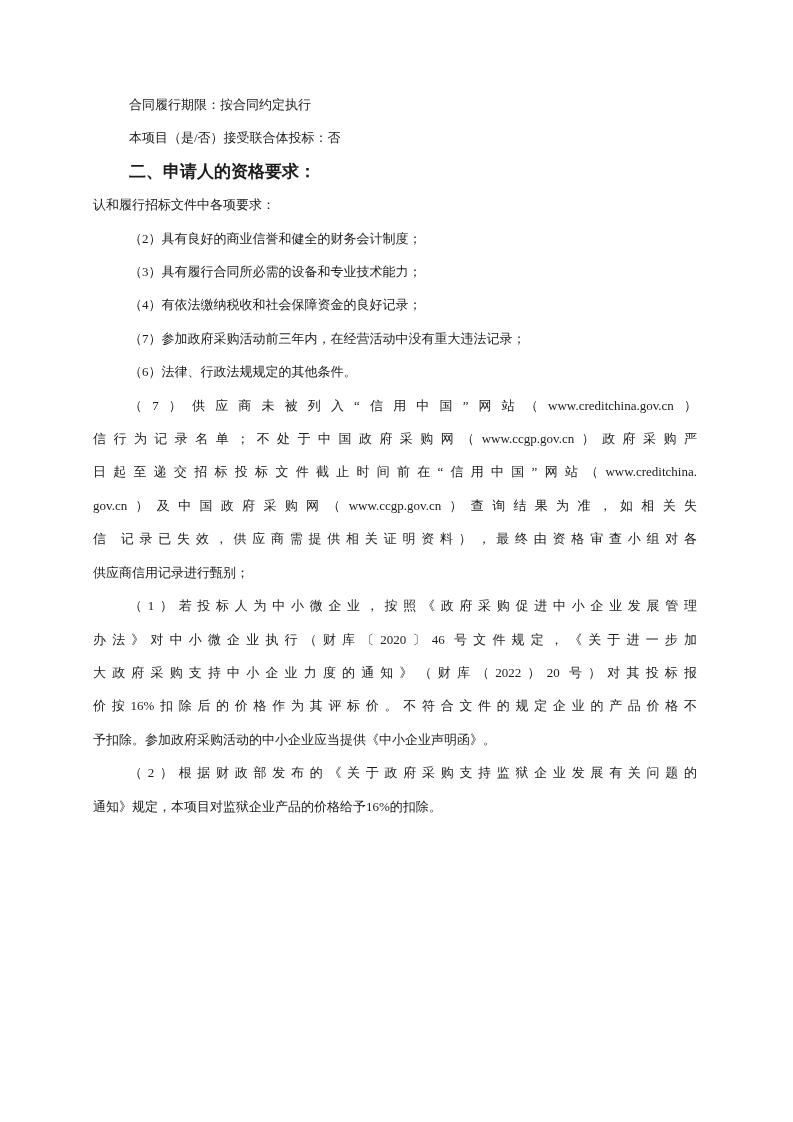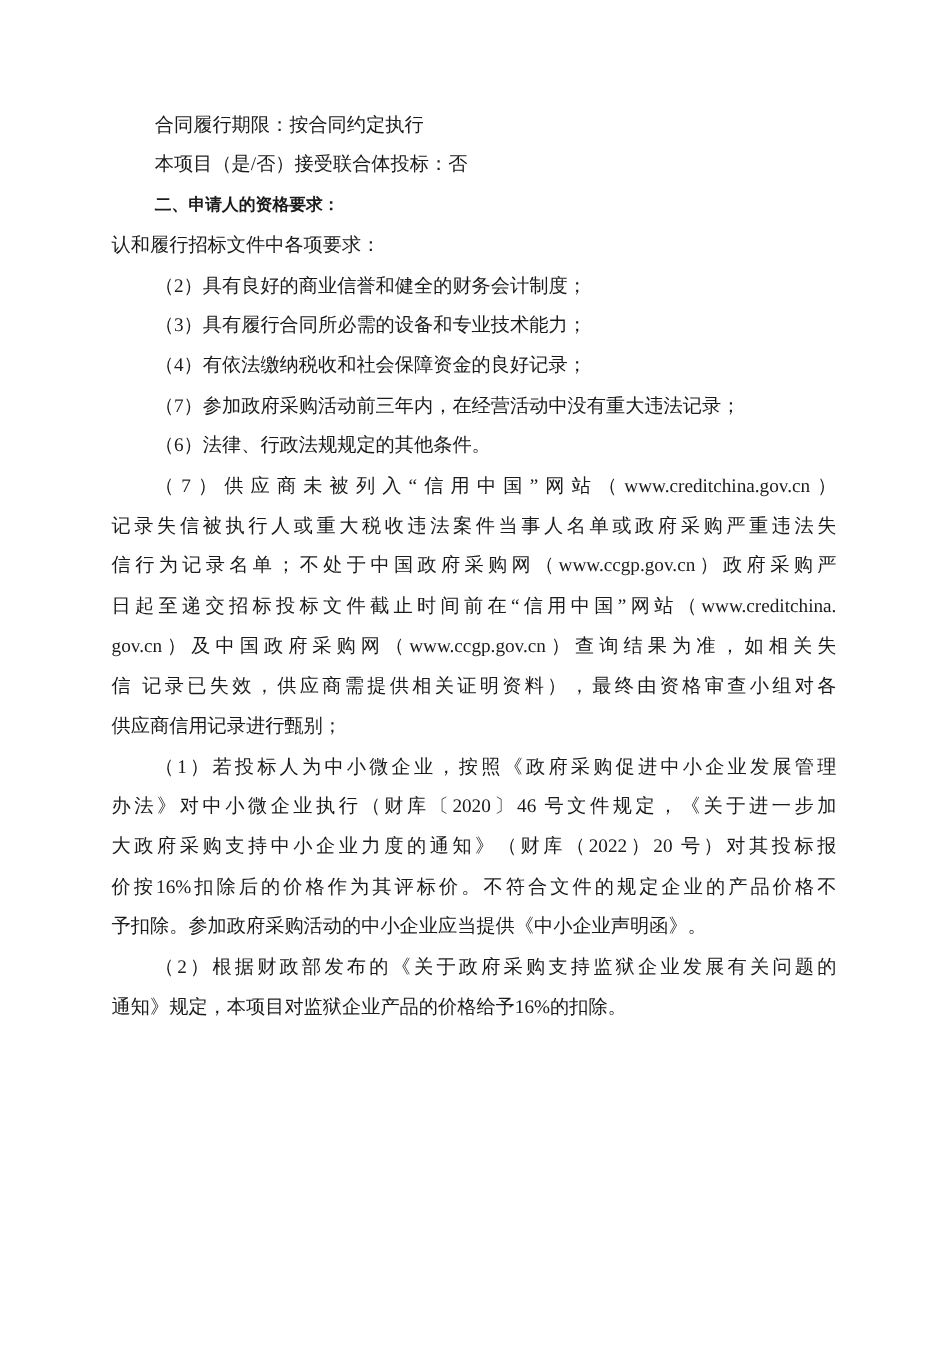--- a/index.html
+++ b/index.html
@@ -15,54 +15,53 @@
     overflow: hidden;
     font-family: "Liberation Serif", "DejaVu Serif", serif;
   }
   .text-block {
     position: absolute;
     left: 93px;
     top: 88px;
     width: 604px;
   }
   .line {
-    font-size: 16px;
+    font-size: 13px;
     line-height: 33.4px;
     color: #1b1b1b;
     text-align: justify;
     letter-spacing: 0;
     word-break: break-all;
   }
   .line.indent {
     text-indent: 36px;
   }
   .line.fill {
     text-align-last: justify;
   }
   .line.bold {
     font-weight: 700;
-    font-size: 14px;
+    font-size: 17px;
   }
 </style>
 </head>
 <body>
 
 <div class="page">
   <div class="text-block" id="doc-body">
       <div class="line indent">合同履行期限：按合同约定执行</div>
       <div class="line indent">本项目（是/否）接受联合体投标：否</div>
       <div class="line indent bold">二、申请人的资格要求：</div>
       <div class="line">认和履行招标文件中各项要求：</div>
       <div class="line indent">（2）具有良好的商业信誉和健全的财务会计制度；</div>
       <div class="line indent">（3）具有履行合同所必需的设备和专业技术能力；</div>
       <div class="line indent">（4）有依法缴纳税收和社会保障资金的良好记录；</div>
       <div class="line indent">（7）参加政府采购活动前三年内，在经营活动中没有重大违法记录；</div>
       <div class="line indent">（6）法律、行政法规规定的其他条件。</div>
       <div class="line indent fill">（7）供应商未被列入“信用中国”网站（www.creditchina.gov.cn）</div>
-      <div class="line fill">记录失信被执行人或重大税收违法案件当事人名单或政府采购严重违法失</div>
       <div class="line fill">信行为记录名单；不处于中国政府采购网（www.ccgp.gov.cn）政府采购严</div>
       <div class="line fill">日起至递交招标投标文件截止时间前在“信用中国”网站（www.creditchina.</div>
       <div class="line fill">gov.cn）及中国政府采购网（www.ccgp.gov.cn）查询结果为准，如相关失</div>
       <div class="line fill">信 记录已失效，供应商需提供相关证明资料），最终由资格审查小组对各</div>
       <div class="line">供应商信用记录进行甄别；</div>
       <div class="line indent fill">（1）若投标人为中小微企业，按照《政府采购促进中小企业发展管理</div>
       <div class="line fill">办法》对中小微企业执行（财库〔2020〕46 号文件规定，《关于进一步加</div>
       <div class="line fill">大政府采购支持中小企业力度的通知》（财库（2022）20 号）对其投标报</div>
       <div class="line fill">价按16%扣除后的价格作为其评标价。不符合文件的规定企业的产品价格不</div>
       <div class="line">予扣除。参加政府采购活动的中小企业应当提供《中小企业声明函》。</div>

